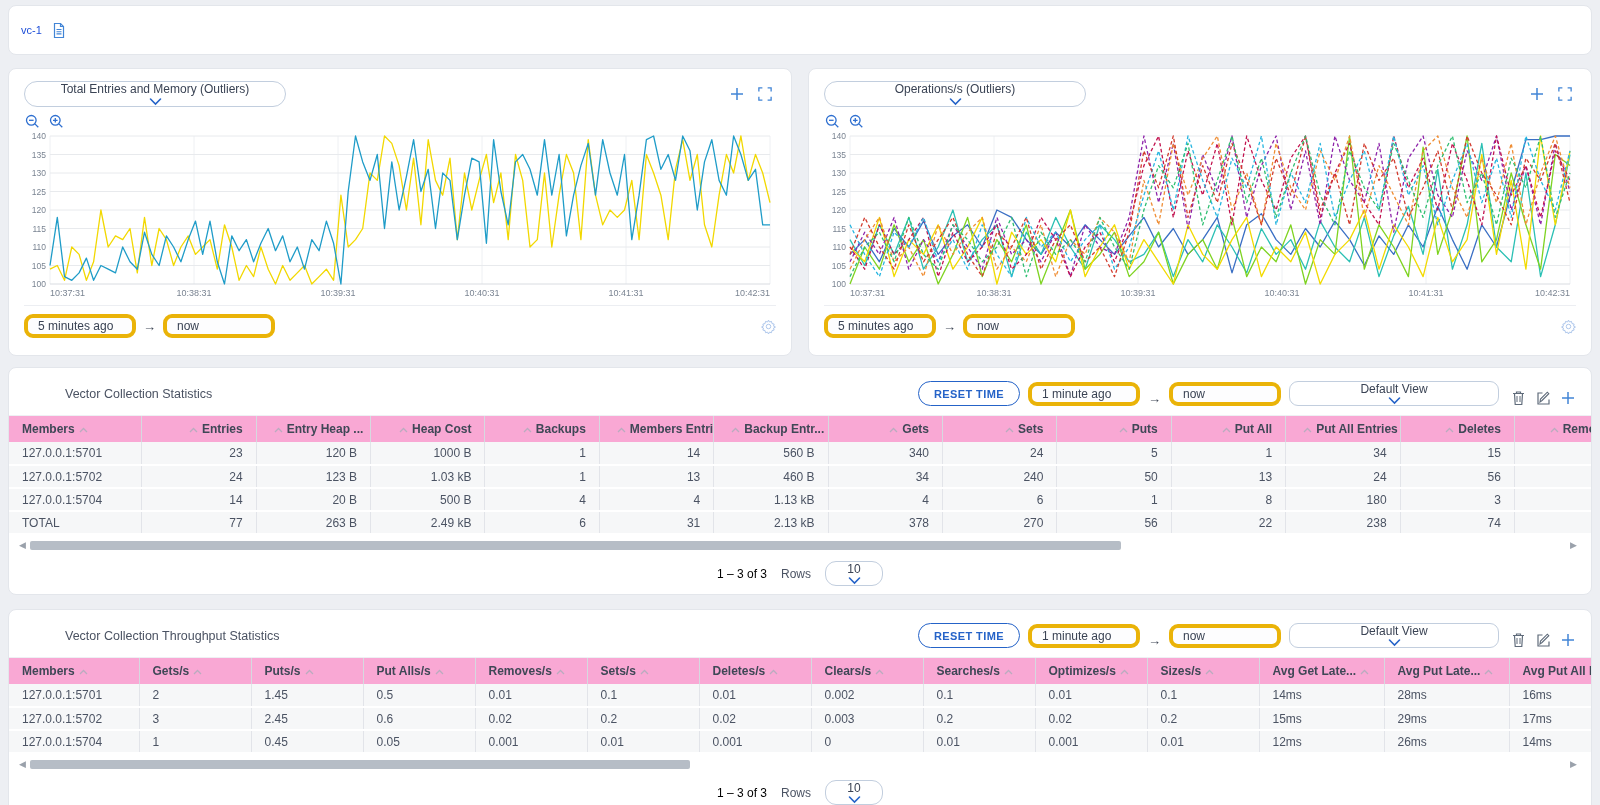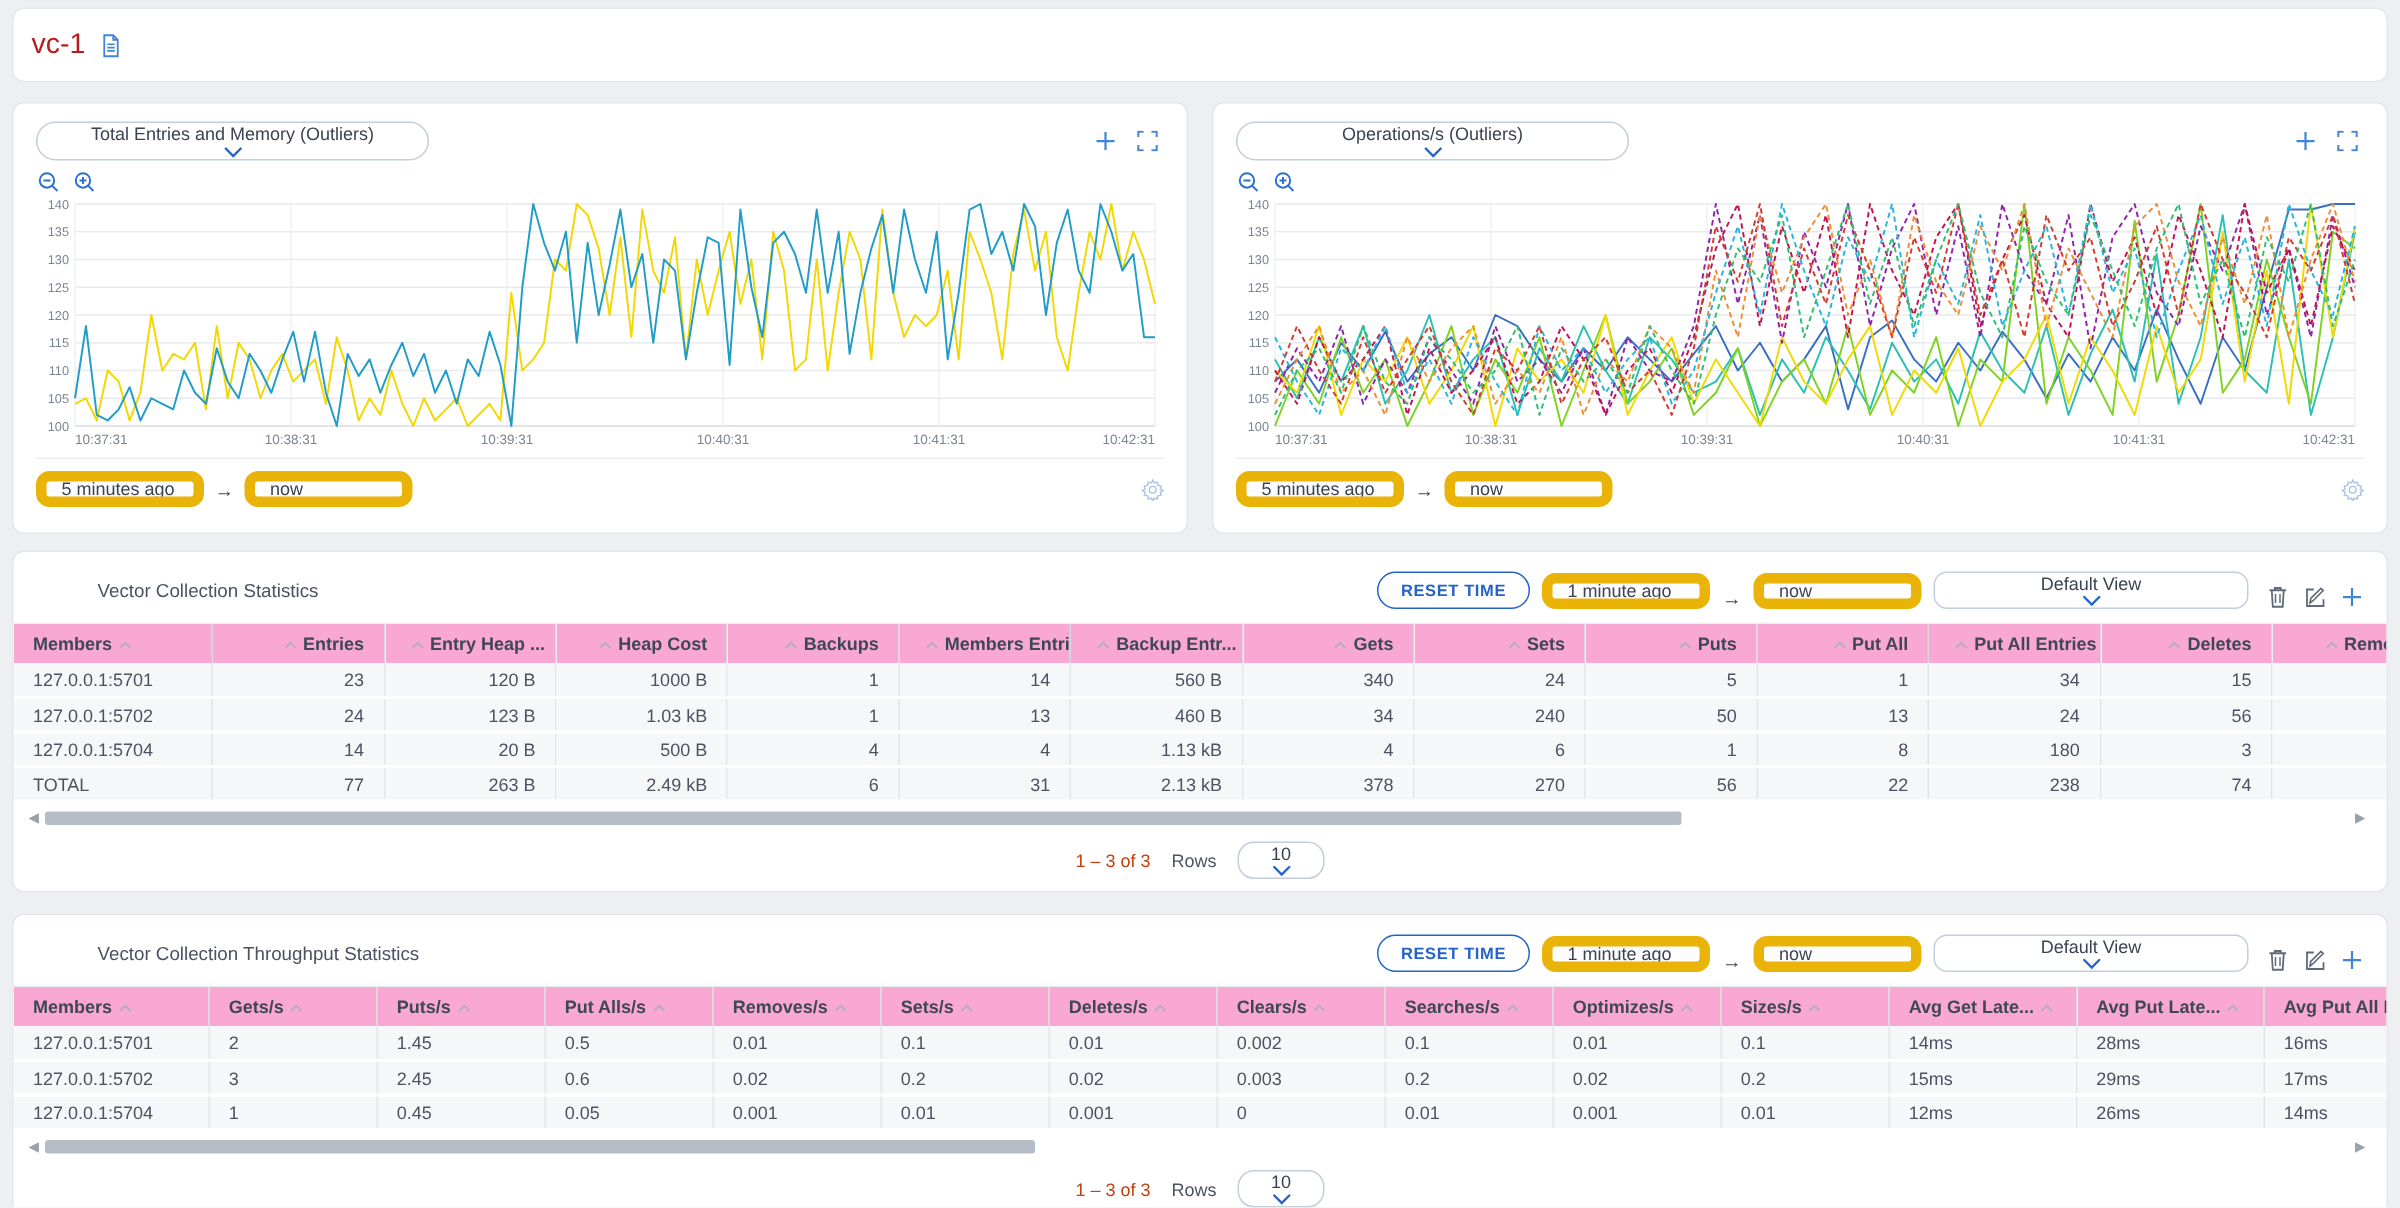--- a/index.html
+++ b/index.html
@@ -4,34 +4,34 @@
 <style>
   * { margin:0; padding:0; box-sizing:border-box; }
   html,body { width:1600px; height:805px; overflow:hidden; }
   body { background:#edeff3; font-family:"Liberation Sans","DejaVu Sans",sans-serif; color:#3f4756; }
   .page { width:1600px; height:805px; padding:5px 8px; }
 
   .panel { background:#fff; border:1px solid #e3e6eb; border-radius:8px; }
 
   
   .topbar { height:50px; display:flex; align-items:center; gap:9px; padding:0 12px; margin-bottom:13px; }
-  .topbar-title { font-size:19px; color:#b91c1c; }
+  .topbar-title { font-size:11px; color:#1d4ed8; }
 
   
   .charts-row { display:flex; gap:16px; margin-bottom:11px; }
   .chart-panel { flex:1; height:288px; padding:12px 15px 10px 15px; display:flex; flex-direction:column; }
   .chart-head { display:flex; justify-content:space-between; align-items:center; }
   .pill-select { display:flex; align-items:center; justify-content:space-between; width:262px; height:26px;
     border:1px solid #c2cede; border-radius:14px; padding:0 12px; font-size:12px; color:#3a4354; background:#fff; cursor:pointer;flex-direction:column; }
   .head-icons { display:flex; gap:14px; align-items:center; padding-right:4px; }
   .zoom-controls { display:flex; gap:9px; margin:7px 0 2px 1px; }
   .icon-btn { background:none; border:none; padding:0; cursor:pointer; display:inline-flex; align-items:center; }
   .chart-svg { width:100%; height:168px; display:block; }
   .chart-foot { margin-top:6px; padding-top:8px; border-top:1px solid #eceef2; display:flex; align-items:center; gap:7px; }
-  .time-input { height:24px; border:7px solid #eab308; border-radius:9px; padding:0 10px; font-size:12px; color:#3a4354;
+  .time-input { height:24px; border:4px solid #eab308; border-radius:9px; padding:0 10px; font-size:12px; color:#3a4354;
     background:#fdfdfe; font-family:inherit; outline:none; }
   .time-input.from { width:112px; }
   .time-input.to { width:112px; }
   .arrow-glyph { font-size:13px; color:#3f4756; }
   .foot-spacer { flex:1; }
 
   
   .table-panel { padding:11px 0 8px 0; margin-bottom:14px; overflow:hidden; }
   .table-topline { display:flex; align-items:center; justify-content:space-between; padding:2px 16px 9px 16px; }
   .table-title { font-size:12.5px; color:#4a5262;margin-left:40px; }
@@ -54,21 +54,21 @@
   th + th { border-left:1px solid #d6d9df; }
   .caret { display:inline-block; margin:0 4px; opacity:.75; }
   .hl-val { color:#ef8d33; }
 
   .scrollbar-row { display:flex; align-items:center; height:14px; margin:3px 14px 0 10px; gap:4px; }
   .sb-arrow { color:#9aa1ab; font-size:9px; line-height:1; user-select:none; cursor:pointer; }
   .sb-track { flex:1; height:9px; position:relative; }
   .sb-thumb { position:absolute; left:0; top:0; height:9px; background:#b6bdc6; border-radius:2px; cursor:pointer; }
 
   .pagination { display:flex; align-items:center; justify-content:center; gap:14px; margin-top:9px; }
-  .page-range { font-size:12px; color:#c2410c; }
+  .page-range { font-size:12px; color:#000000; }
   .rows-label { font-size:12px; color:#4b5363; }
   .rows-select { width:58px; height:25px; border-radius:11px; padding:0 9px; }
 
   svg.ic { display:block; }
 </style>
 </head>
 <body>
 
 <div class="page">
 

